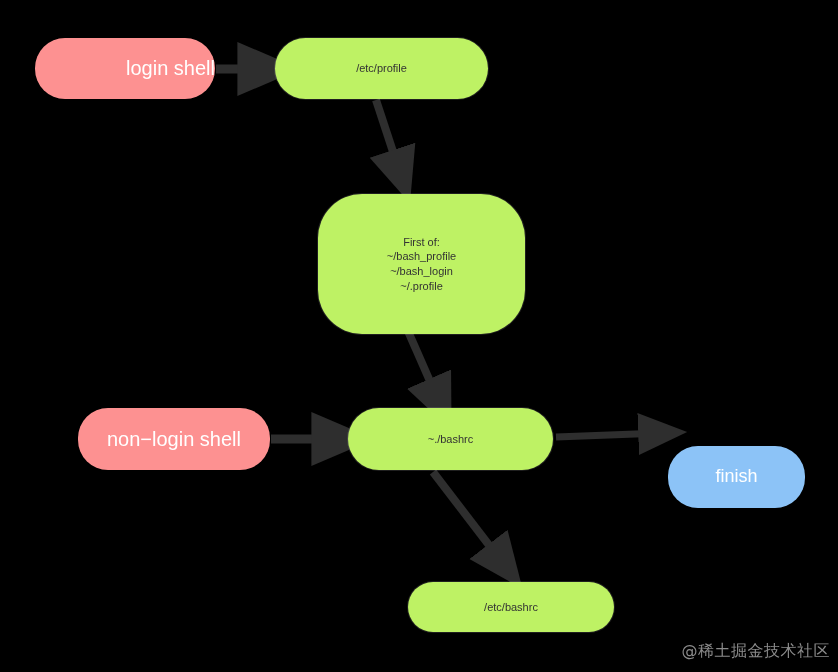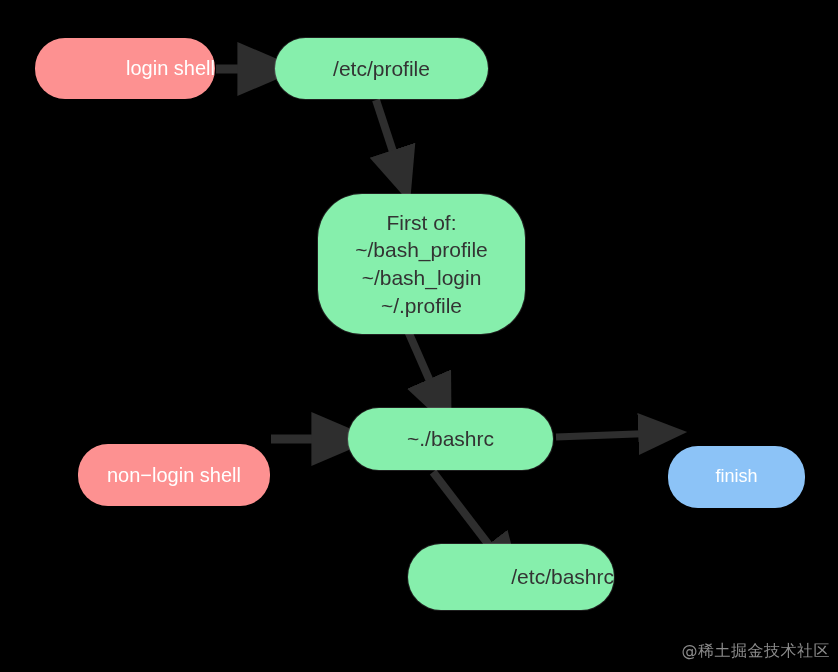--- a/index.html
+++ b/index.html
@@ -34,45 +34,45 @@
     border-radius: 34px;
     z-index: 5;
   }
   .node-label {
     display: block;
     width: 100%;
     line-height: 1.32;
     white-space: pre-line;
   }
   .node.white {
-    background: #86efac;
+    background: #bef264;
     color: #333333;
-    font-size: 21px;
+    font-size: 11px;
     box-shadow: 0 0 0 1px rgba(255,255,255,0.12);
   }
   .node.pink {
     background: #fd9191;
     color: #ffffff;
     font-size: 20px;
     border-radius: 30px;
   }
   .node.blue {
     background: #8cc3f7;
     color: #ffffff;
     font-size: 18px;
     border-radius: 30px;
   }
   
   #node-login-shell      { left: 35px;  top: 38px;  width: 180px; height: 61px; text-align: right; }
   #node-etc-profile      { left: 275px; top: 38px;  width: 213px; height: 61px; }
   #node-first-of         { left: 318px; top: 194px; width: 207px; height: 140px; border-radius: 44px; }
-  #node-non-login-shell  { left: 78px;  top: 408px; width: 192px; height: 62px; margin-top: 36px; }
+  #node-non-login-shell  { left: 78px;  top: 408px; width: 192px; height: 62px; }
   #node-bashrc           { left: 348px; top: 408px; width: 205px; height: 62px; }
   #node-finish           { left: 668px; top: 400px; width: 137px; height: 62px; margin-top: 46px; }
-  #node-etc-bashrc       { left: 408px; top: 544px; width: 206px; height: 66px; text-align: right; }
+  #node-etc-bashrc       { left: 408px; top: 582px; width: 206px; height: 50px; }
 
   .watermark {
     position: absolute;
     right: 8px;
     bottom: 10px;
     color: #a3a3a3;
     font-size: 16px;
     letter-spacing: 0.5px;
     opacity: 0.85;
     z-index: 6;

